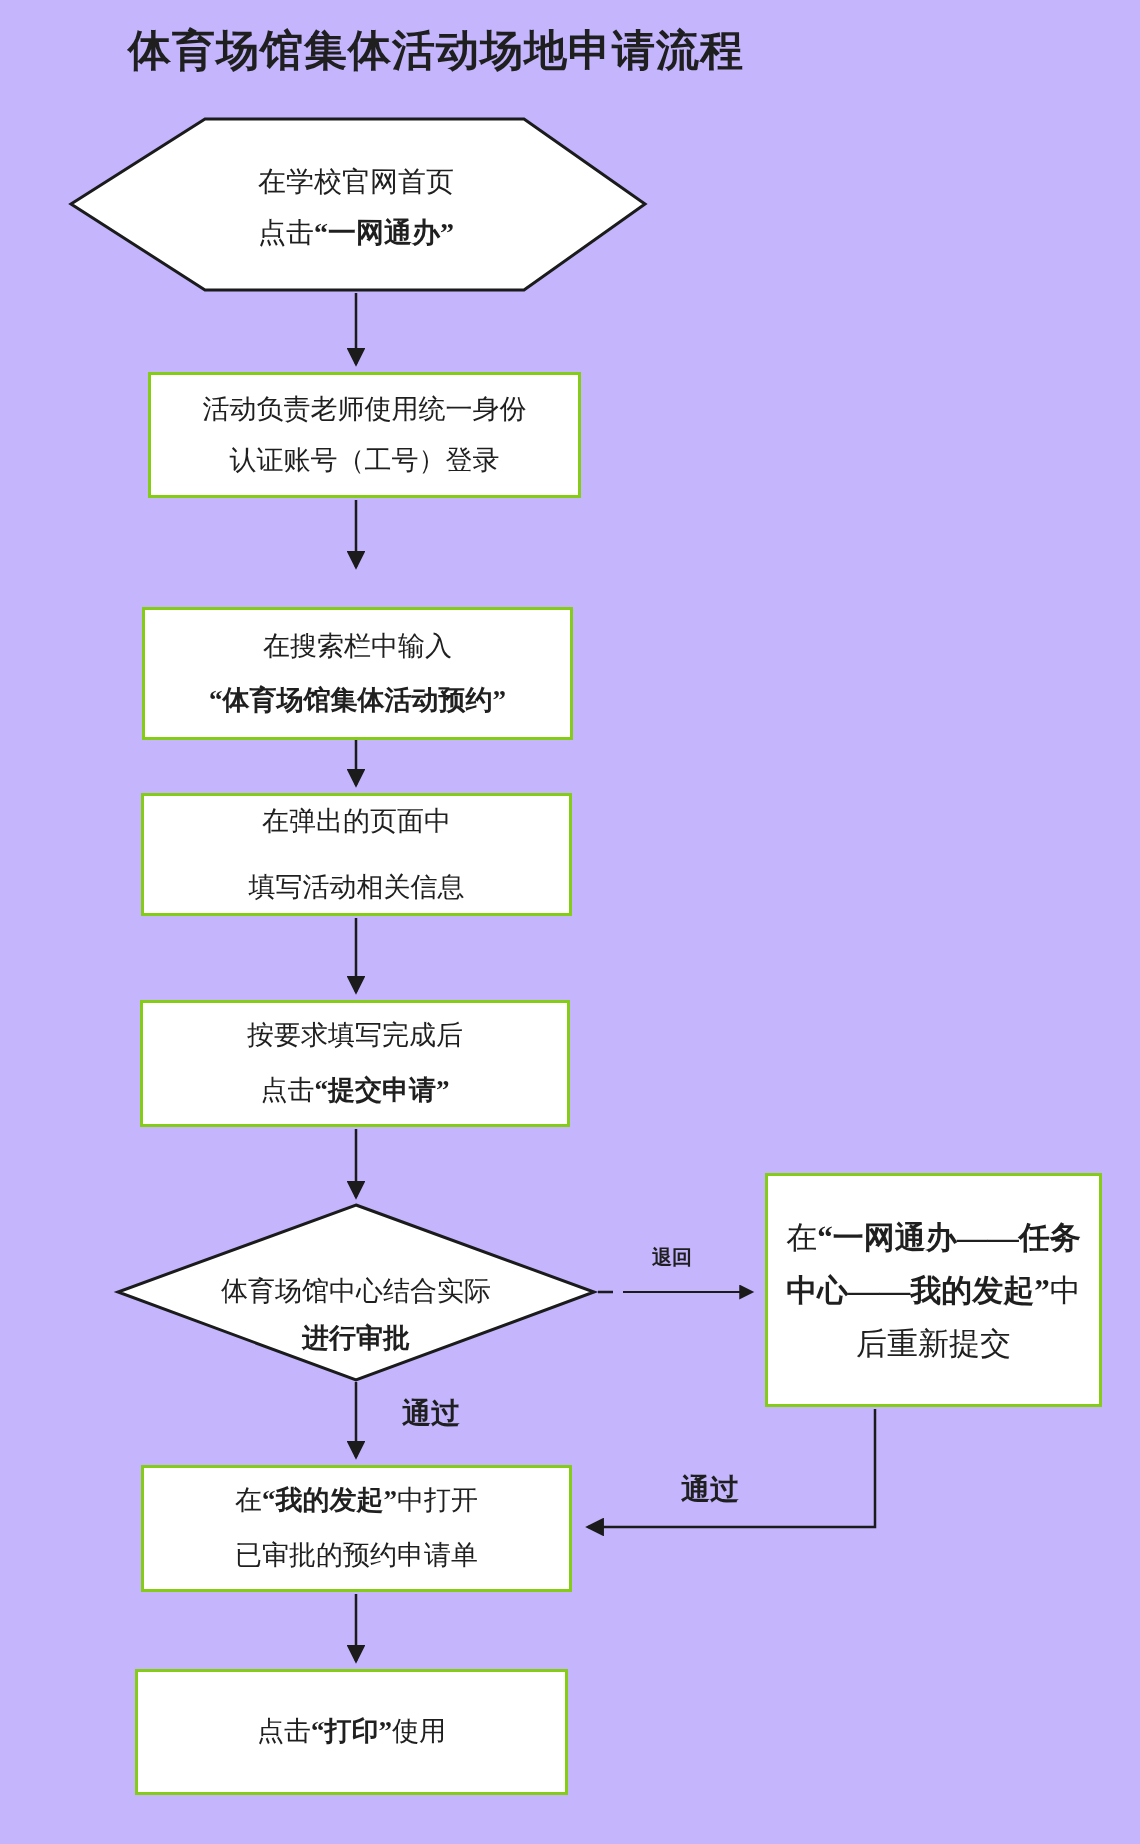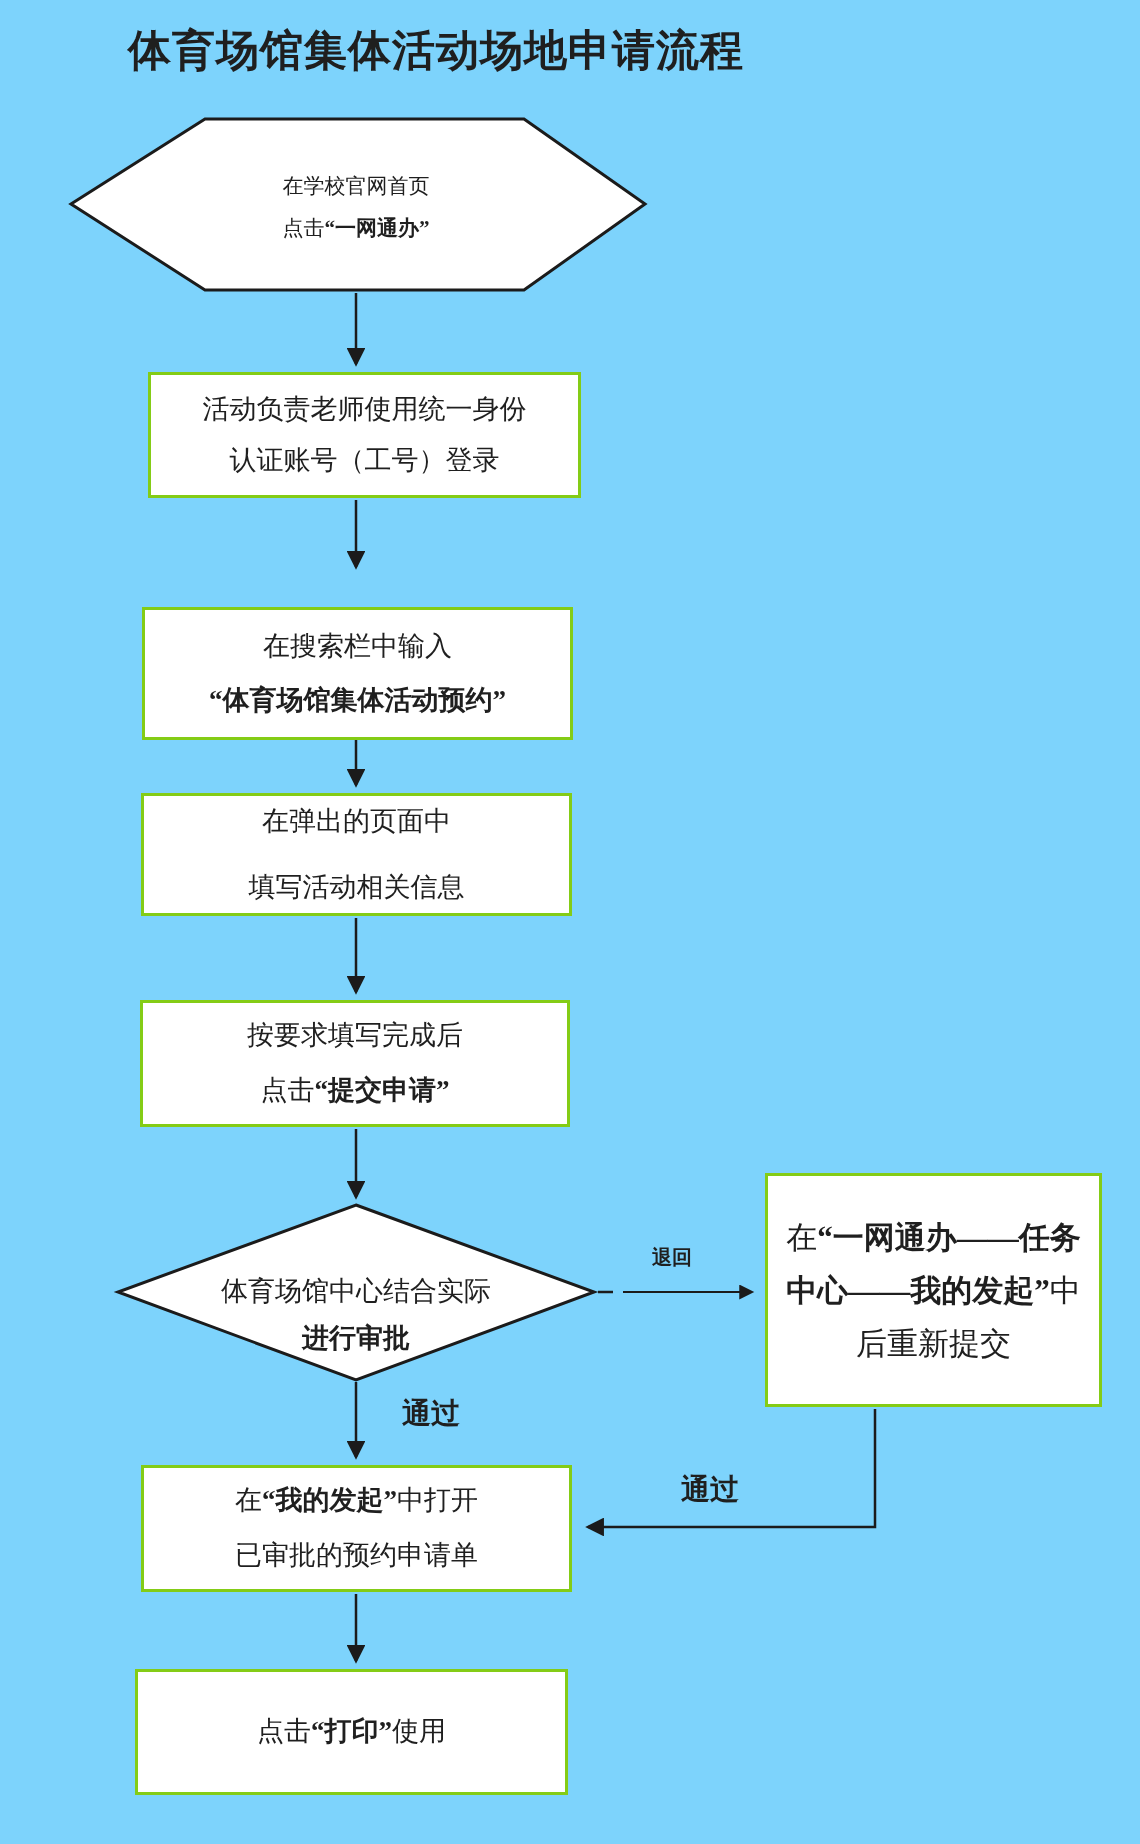--- a/index.html
+++ b/index.html
@@ -1,17 +1,17 @@
 <!DOCTYPE html>
 <html><head>
 <meta charset="utf-8">
 <style>
   html,body{margin:0;padding:0;background:#f2f2f2;}
   #canvas{
-    position:relative;width:1140px;height:1844px;background:#7dd3fc;
+    position:relative;width:1140px;height:1844px;background:#c4b5fd;
     font-family:"Liberation Serif","DejaVu Serif",serif;color:#1f1f1f;
     overflow:hidden;margin:0 auto;
   }
   #wires{position:absolute;left:0;top:0;width:1140px;height:1844px;}
   .title{
     position:absolute;left:0;top:22px;width:872px;text-align:center;
     font-size:43px;font-weight:700;letter-spacing:1px;
   }
   .node{
     position:absolute;border:3px solid #84cc16;background:#ffffff;
@@ -53,21 +53,21 @@
     <line x1="356" y1="1594" x2="356" y2="1661" stroke="#1b1b1b" stroke-width="2.5" marker-end="url(#ah)"></line>
 
     <line x1="598" y1="1292" x2="613" y2="1292" stroke="#1b1b1b" stroke-width="2.5"></line>
     <line x1="623" y1="1292" x2="752" y2="1292" stroke="#1b1b1b" stroke-width="2" marker-end="url(#ah)"></line>
 
     <polyline points="875,1409 875,1527 588,1527" fill="none" stroke="#1b1b1b" stroke-width="2.5" marker-end="url(#ah)"></polyline>
   </svg>
 
   <div class="title">体育场馆集体活动场地申请流程</div>
 
-  <div class="freetext" style="left:106px;top:153px;width:500px;height:108px;row-gap:16px;font-size:21px;">
+  <div class="freetext" style="left:106px;top:153px;width:500px;height:108px;row-gap:16px;font-size:28px;">
     <span class="ln">在学校官网首页</span>
     <span class="ln"><span>点击</span><span class="b">“一网通办”</span></span>
   </div>
 
   <div class="node" style="left:148px;top:372px;width:427px;height:120px;row-gap:17px;">
     <span class="ln">活动负责老师使用统一身份</span>
     <span class="ln">认证账号（工号）登录</span>
   </div>
 
   <div class="node" style="left:142px;top:607px;width:425px;height:127px;row-gap:20px;">

